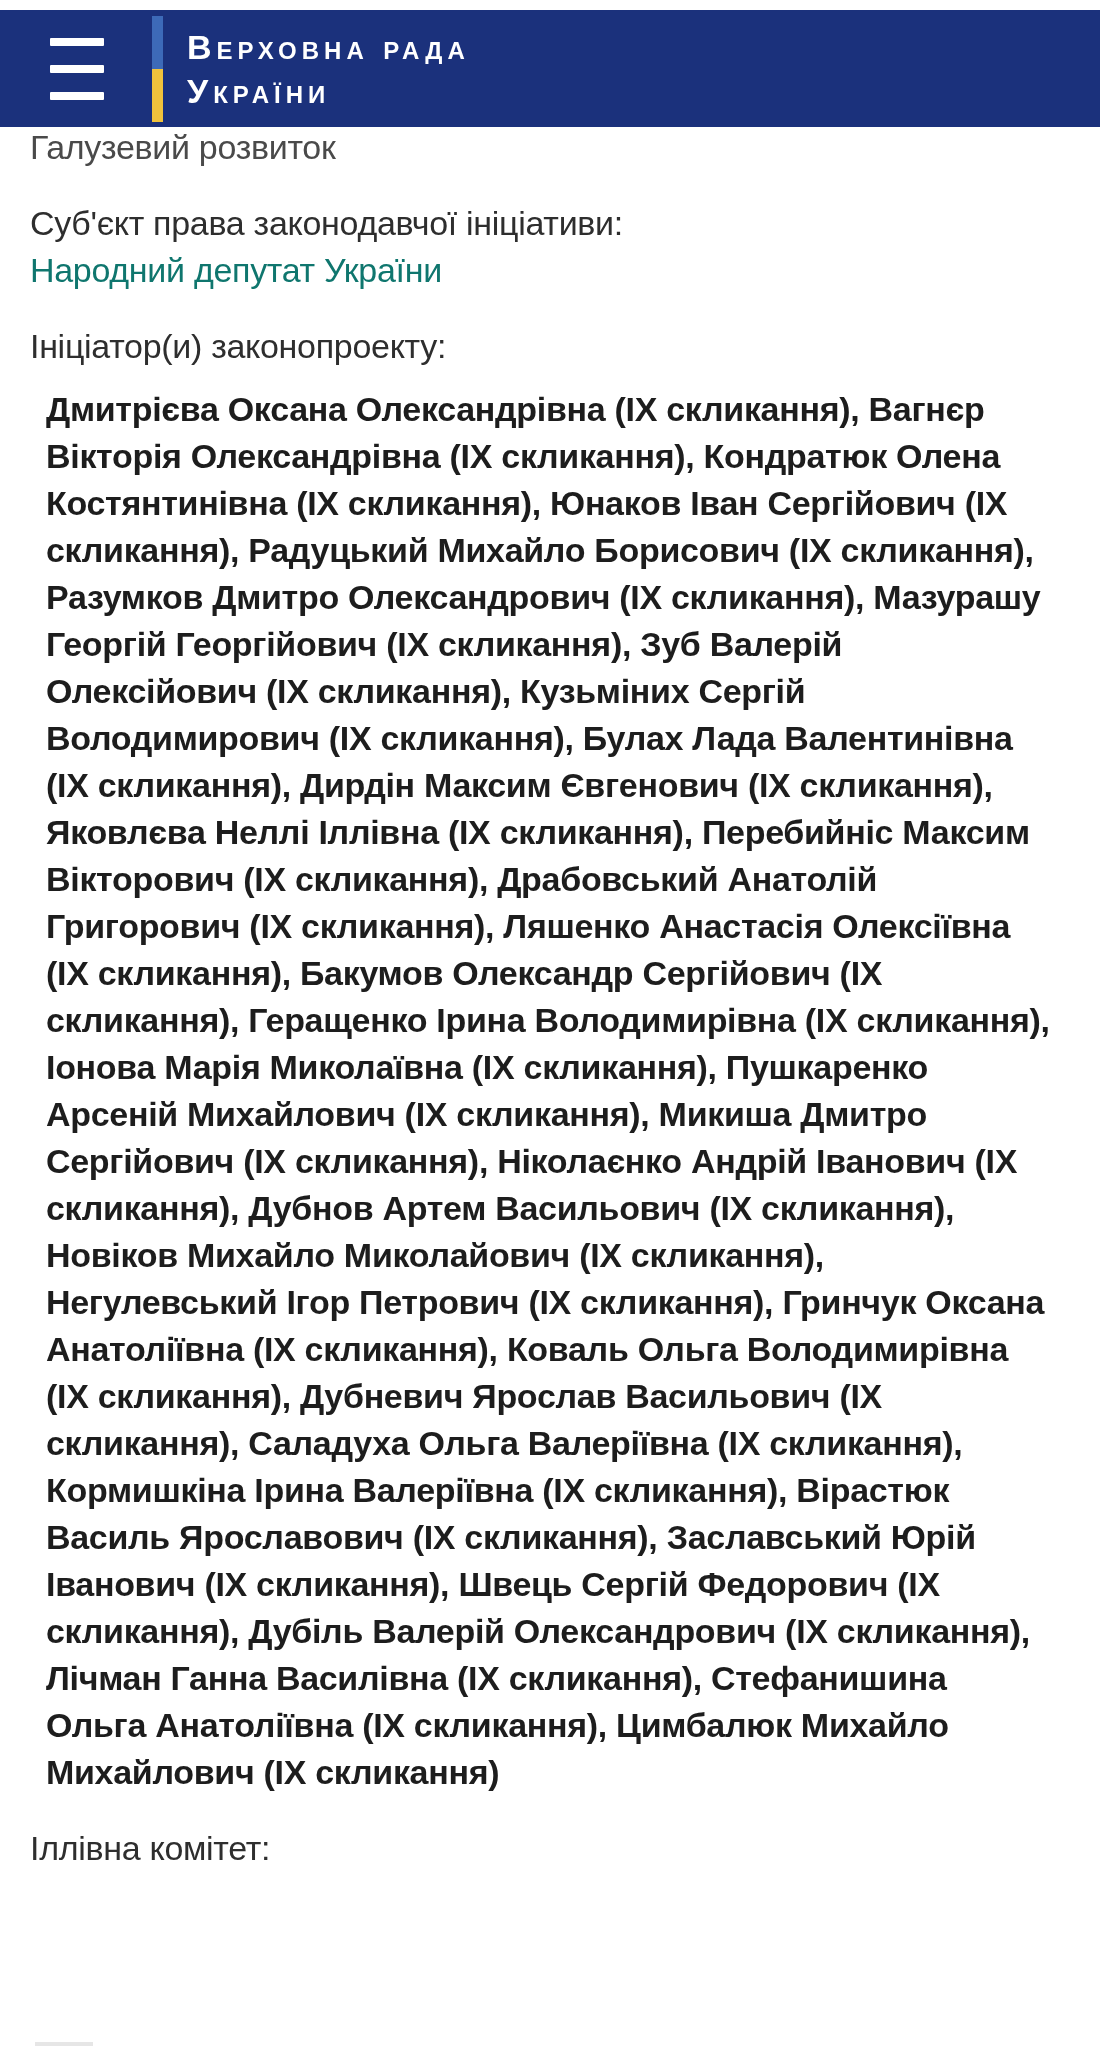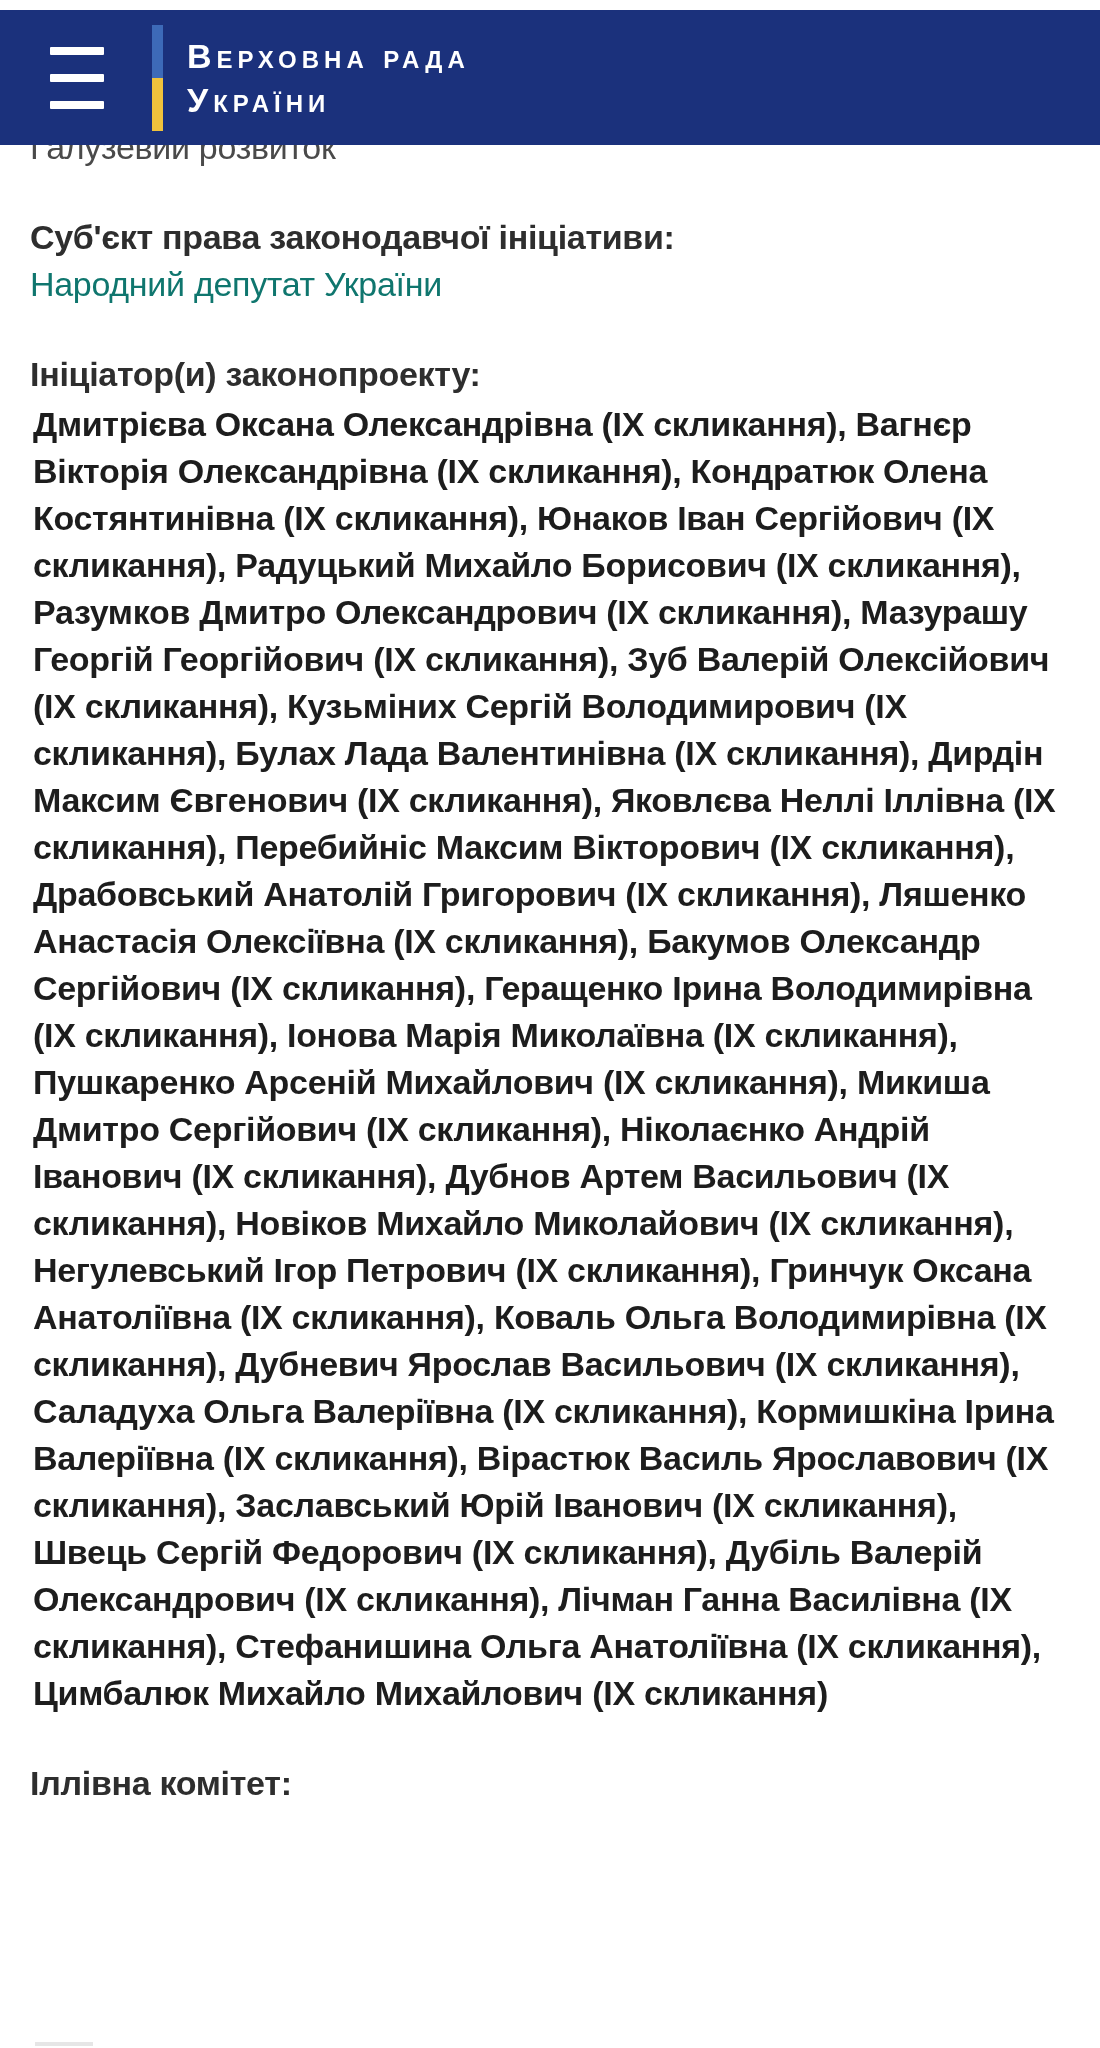--- a/index.html
+++ b/index.html
@@ -20,21 +20,21 @@
     position: absolute;
     top: 0; left: 0;
     width: 1100px;
     z-index: 10;
   }
   .status-strip {
     height: 10px;
     background: #ffffff;
   }
   .navbar {
-    height: 135px;
+    height: 117px;
     background: var(--header-bg, #1b317c);
     display: flex;
     align-items: center;
   }
   .menu-button {
     background: transparent;
     border: none;
     margin-left: 50px;
     padding: 0;
     width: 54px;
@@ -84,33 +84,33 @@
     font-size: 34px;
     line-height: 47px;
     letter-spacing: -0.3px;
   }
   .category-line {
     margin: 0;
     color: #4a4a4a;
     font-weight: normal;
   }
   .section-label {
-    margin: 43px 0 0 0;
+    margin: 29px 0 0 0;
     color: #2e2e2e;
-    font-weight: bold;
+    font-weight: normal;
     font-size: 34px;
     line-height: 47px;
   }
   .section-value {
     margin: 0;
     color: #0f766e;
     font-weight: normal;
   }
   .names-block {
-    margin: 3px;
+    margin: 16px;
     color: #1d1d1d;
     font-weight: bold;
   }
   .cutoff-dash {
     position: absolute;
     left: 35px;
     top: 2042px;
     width: 58px;
     height: 4px;
     background: #e6e6e6;

